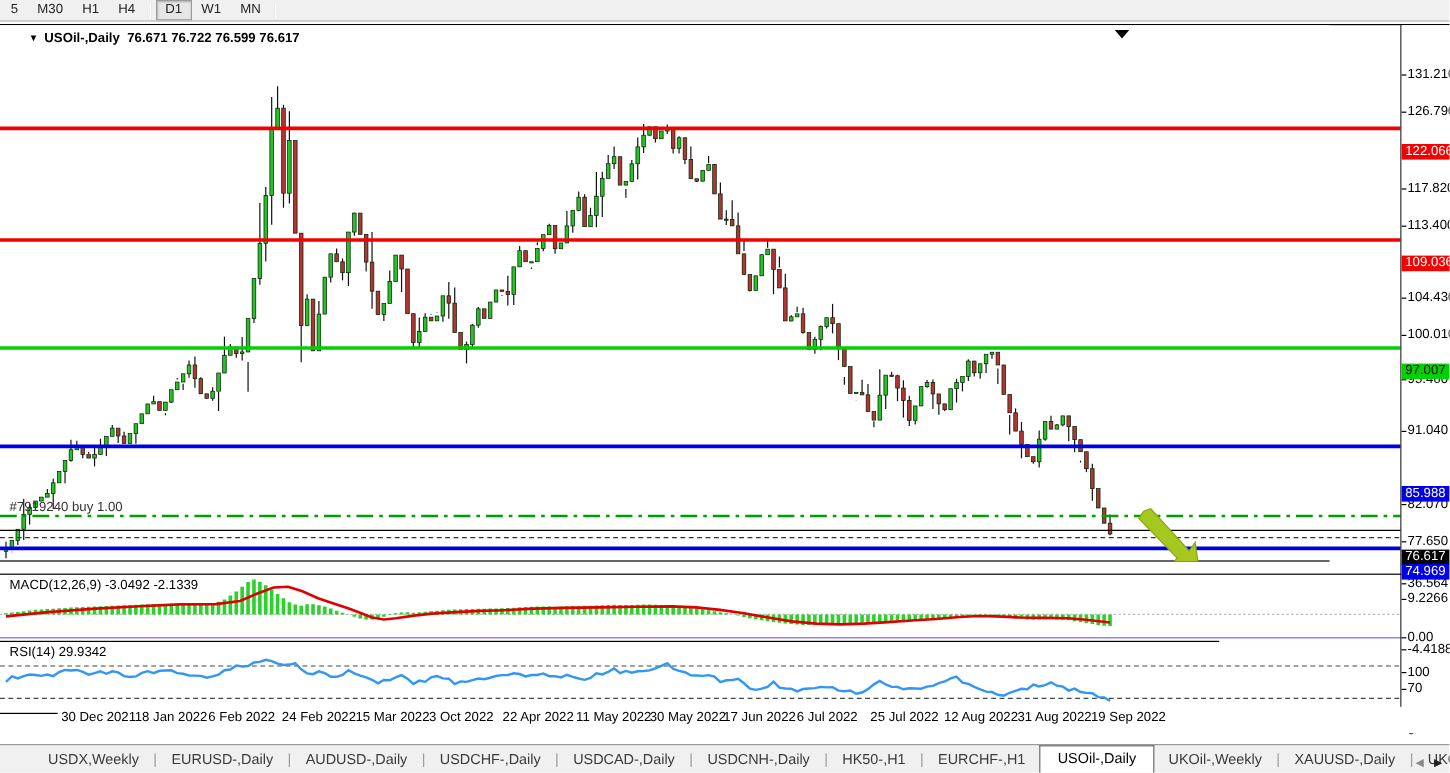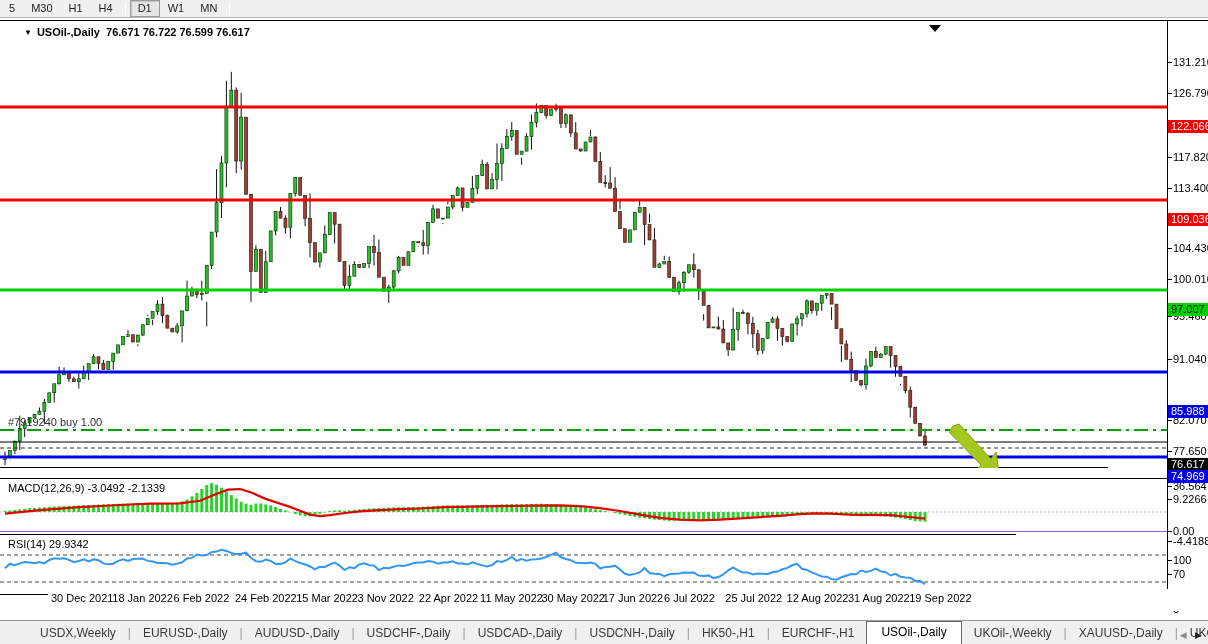--- a/index.html
+++ b/index.html
@@ -682,21 +682,21 @@
       <div class="badge" style="top: 364px; background: rgb(0, 0, 232); color: rgb(255, 255, 255); margin-top: 20px;">85.988</div>
       <div class="badge" style="top: 437px; background: rgb(0, 0, 0); color: rgb(255, 255, 255);">76.617</div>
       <div class="badge" style="top: 449px; background: rgb(0, 0, 232); color: rgb(255, 255, 255);">74.969</div>
     </div>
   <div id="date-axis">
       <div class="date-lbl" style="left: 3px;">30 Dec 2021</div>
       <div class="date-lbl" style="left: 64.3px;">18 Jan 2022</div>
       <div class="date-lbl" style="left: 125.6px;">6 Feb 2022</div>
       <div class="date-lbl" style="left: 186.9px;">24 Feb 2022</div>
       <div class="date-lbl" style="left: 248.2px;">15 Mar 2022</div>
-      <div class="date-lbl" style="left: 309.5px;">3 Nov 2022</div>
+      <div class="date-lbl" style="left: 309.5px;">3 Oct 2022</div>
       <div class="date-lbl" style="left: 370.8px;">22 Apr 2022</div>
       <div class="date-lbl" style="left: 432.1px;">11 May 2022</div>
       <div class="date-lbl" style="left: 493.4px;">30 May 2022</div>
       <div class="date-lbl" style="left: 554.7px;">17 Jun 2022</div>
       <div class="date-lbl" style="left: 616px;">6 Jul 2022</div>
       <div class="date-lbl" style="left: 677.3px;">25 Jul 2022</div>
       <div class="date-lbl" style="left: 738.6px;">12 Aug 2022</div>
       <div class="date-lbl" style="left: 799.9px;">31 Aug 2022</div>
       <div class="date-lbl" style="left: 861.2px;">19 Sep 2022</div>
     </div>

